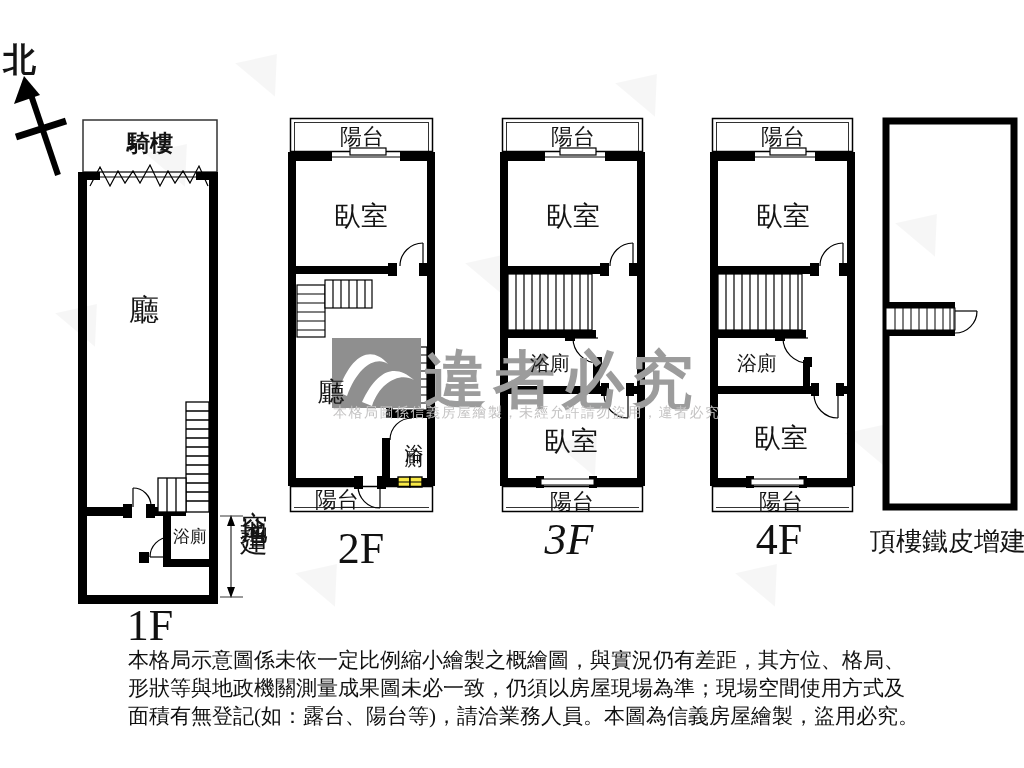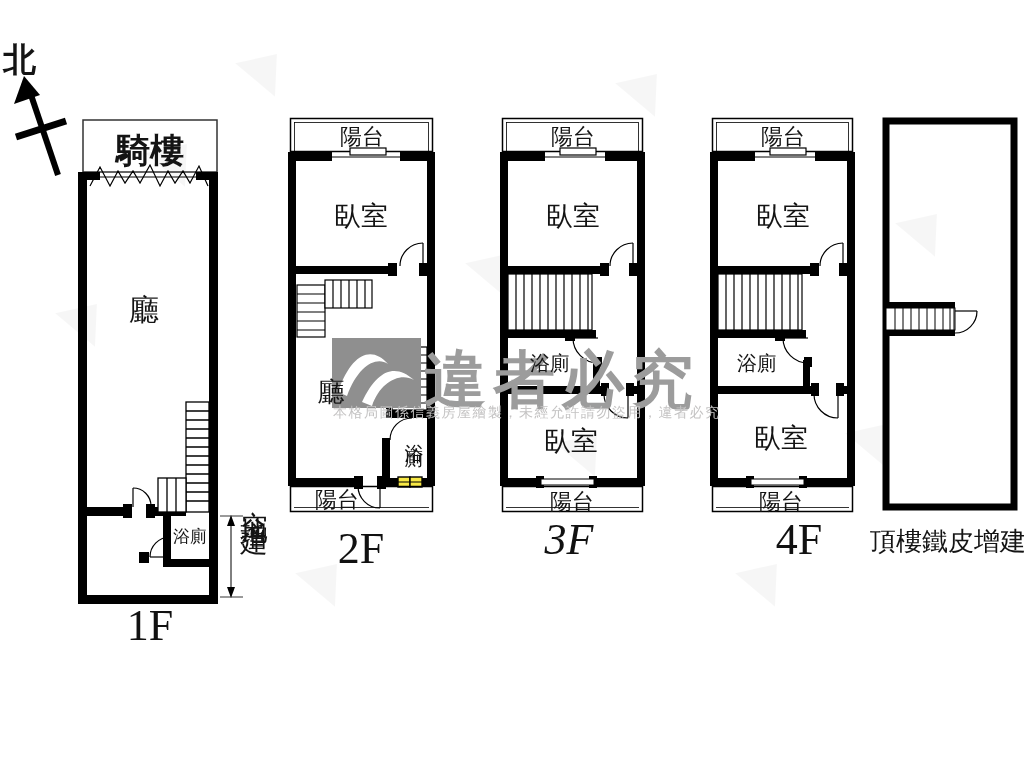--- a/index.html
+++ b/index.html
@@ -266,21 +266,21 @@
       </g>
       <g stroke-width="1.2">
         <line x1="955" y1="311" x2="977" y2="311"></line>
         <path d="M977,311 A22,22 0 0 1 955,333"></path>
       </g>
     </g>
   </svg>
 
   <div class="lbl-left" style="left:3px;top:38px;font-size:33px;font-weight:600;">北</div>
 
-  <div class="lbl" style="left:150px;top:128px;font-size:34px;font-weight:700;">騎樓</div>
+  <div class="lbl" style="left:150px;top:128px;font-size:23px;font-weight:700;">騎樓</div>
   <div class="lbl room" style="left:144px;top:290px;font-size:30px;">廳</div>
   <div class="lbl small-room" style="left:190px;top:525px;">浴廁</div>
   <div class="vlbl" style="left:236px;top:489px;font-size:27px;letter-spacing:6px;">空地增建</div>
   <div class="lbl floor-label" style="left:150px;top:600px;">1F</div>
 
   <div class="lbl balcony" style="left:362px;top:122px;">陽台</div>
   <div class="lbl room" style="left:361px;top:198px;">臥室</div>
   <div class="lbl room" style="left:331px;top:374px;">廳</div>
   <div class="vlbl" style="left:401px;top:429px;font-size:19px;letter-spacing:3px;">浴廁</div>
   <div class="lbl balcony" style="left:337px;top:485px;">陽台</div>
@@ -291,18 +291,23 @@
   <div class="lbl" style="left:550px;top:350px;font-size:20px;">浴廁</div>
   <div class="lbl room" style="left:571px;top:423px;">臥室</div>
   <div class="lbl balcony" style="left:572px;top:487px;">陽台</div>
   <div class="lbl floor-label" style="left:569px;top:514px;font-style:italic;">3F</div>
 
   <div class="lbl balcony" style="left:783px;top:122px;">陽台</div>
   <div class="lbl room" style="left:783px;top:198px;">臥室</div>
   <div class="lbl" style="left:757px;top:350px;font-size:20px;">浴廁</div>
   <div class="lbl room" style="left:781px;top:420px;">臥室</div>
   <div class="lbl balcony" style="left:781px;top:487px;">陽台</div>
-  <div class="lbl floor-label" style="left:779px;top:514px;margin-left:20px;">4F</div>
+  <div class="lbl floor-label" style="left:779px;top:514px;">4F</div>
 
   <div class="lbl" style="left:948px;top:524px;font-size:26px;">頂樓鐵皮增建</div>
 
+  <div class="disc">
+    <div>本格局示意圖係未依一定比例縮小繪製之概繪圖，與實況仍有差距，其方位、格局、</div>
+    <div>形狀等與地政機關測量成果圖未必一致，仍須以房屋現場為準；現場空間使用方式及</div>
+    <div>面積有無登記(如：露台、陽台等)，請洽業務人員。本圖為信義房屋繪製，盜用必究。</div>
+  </div>
 
 </div>
 
 </body></html>

